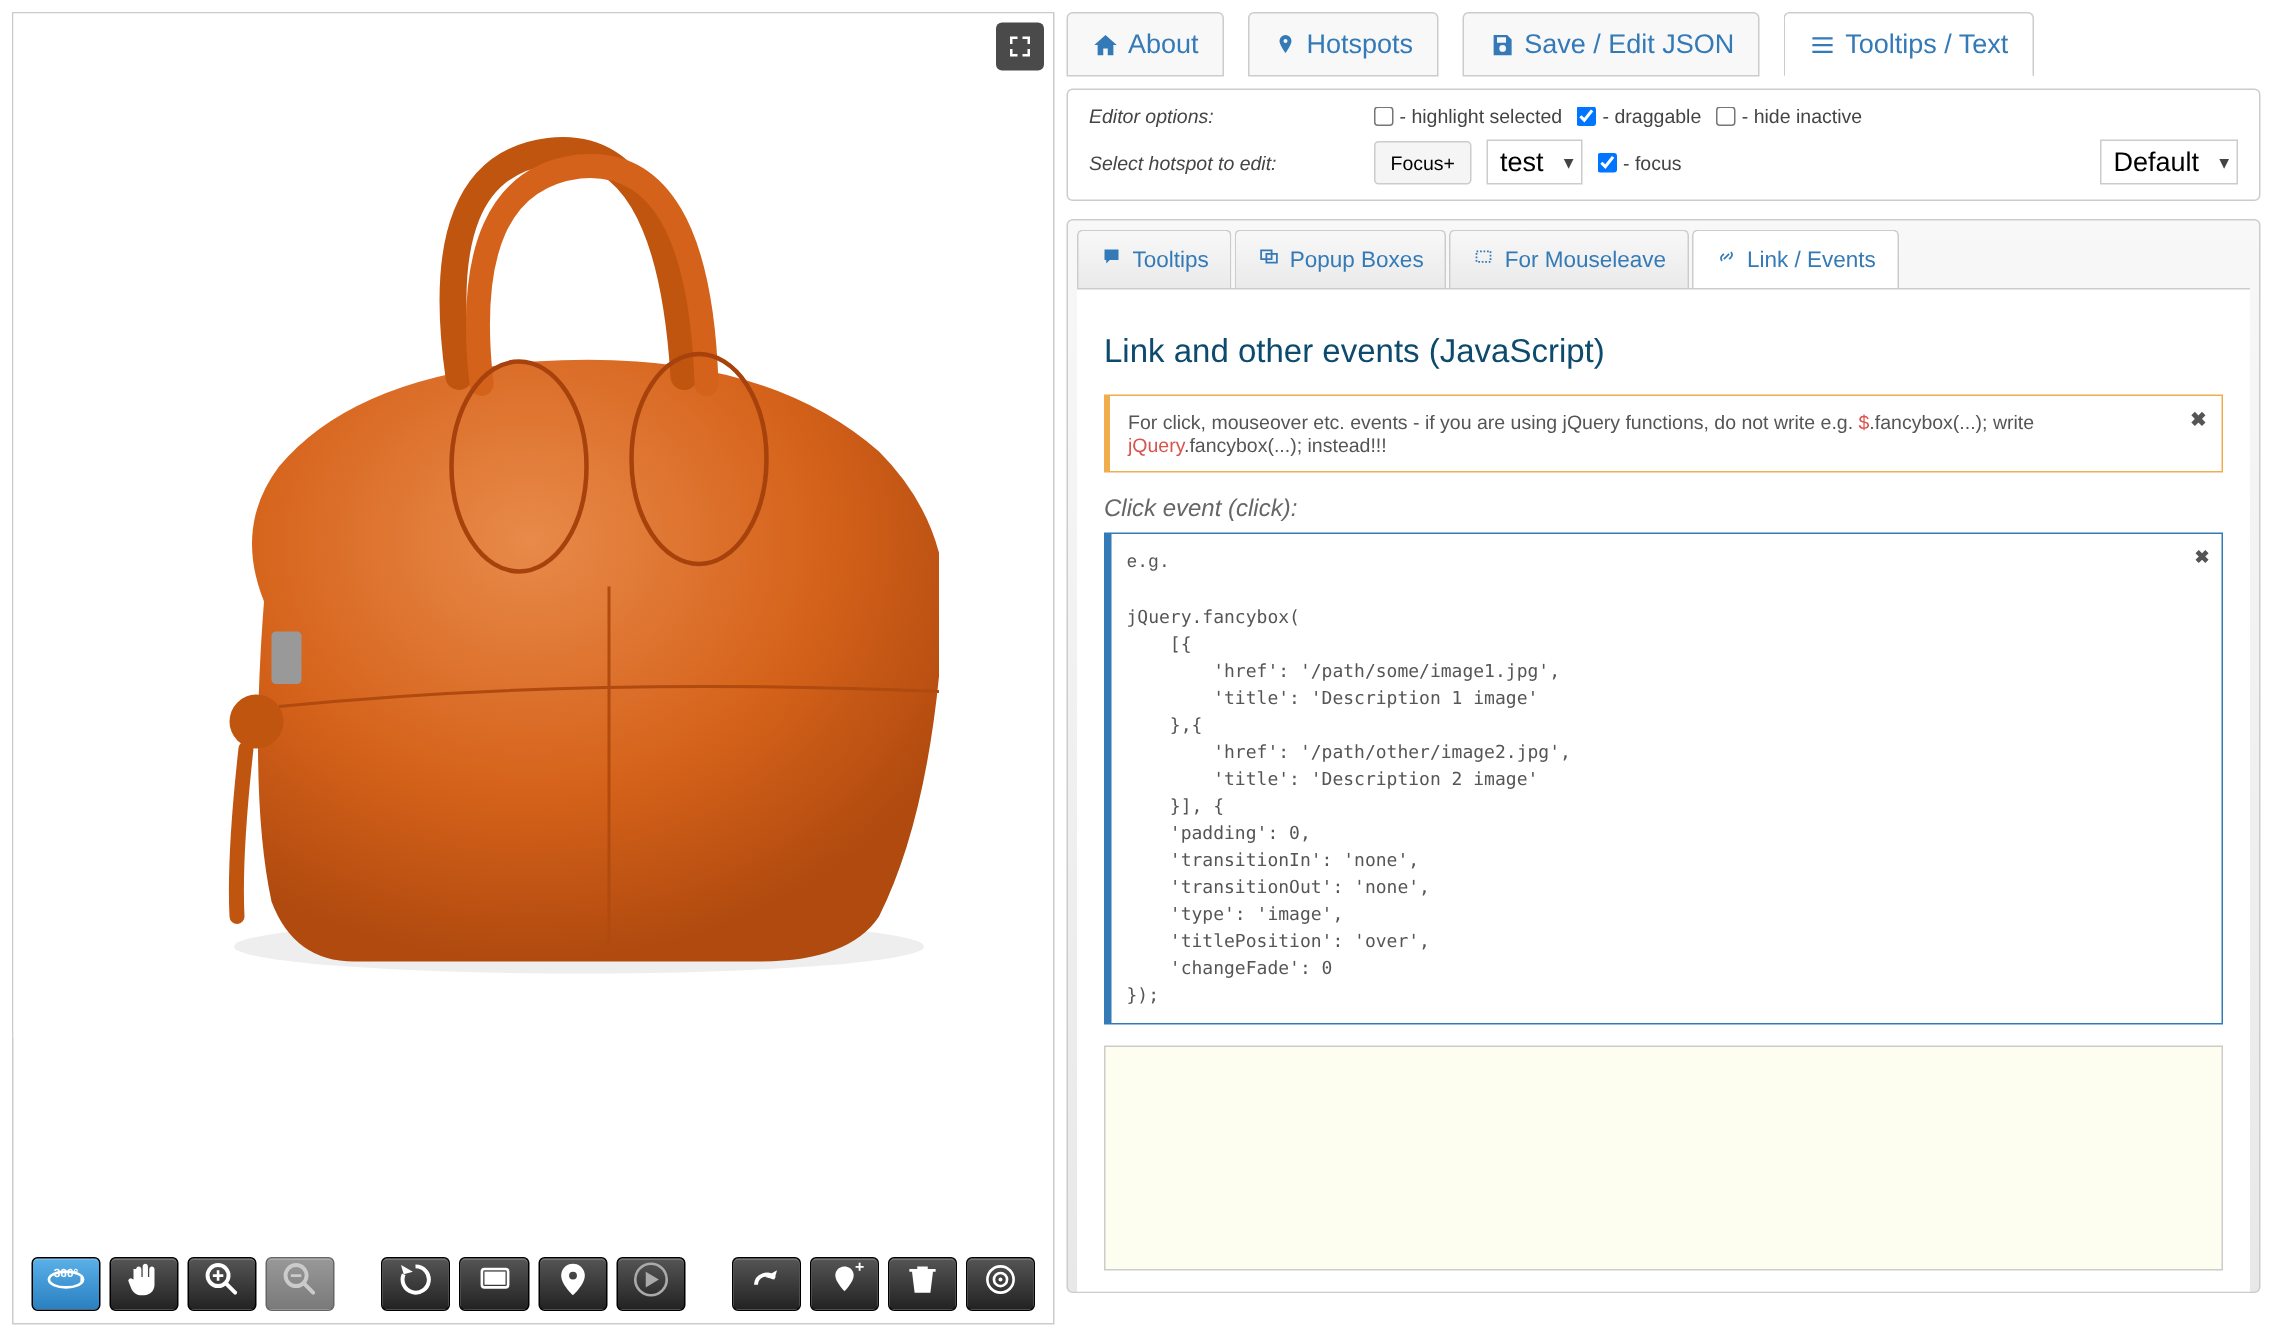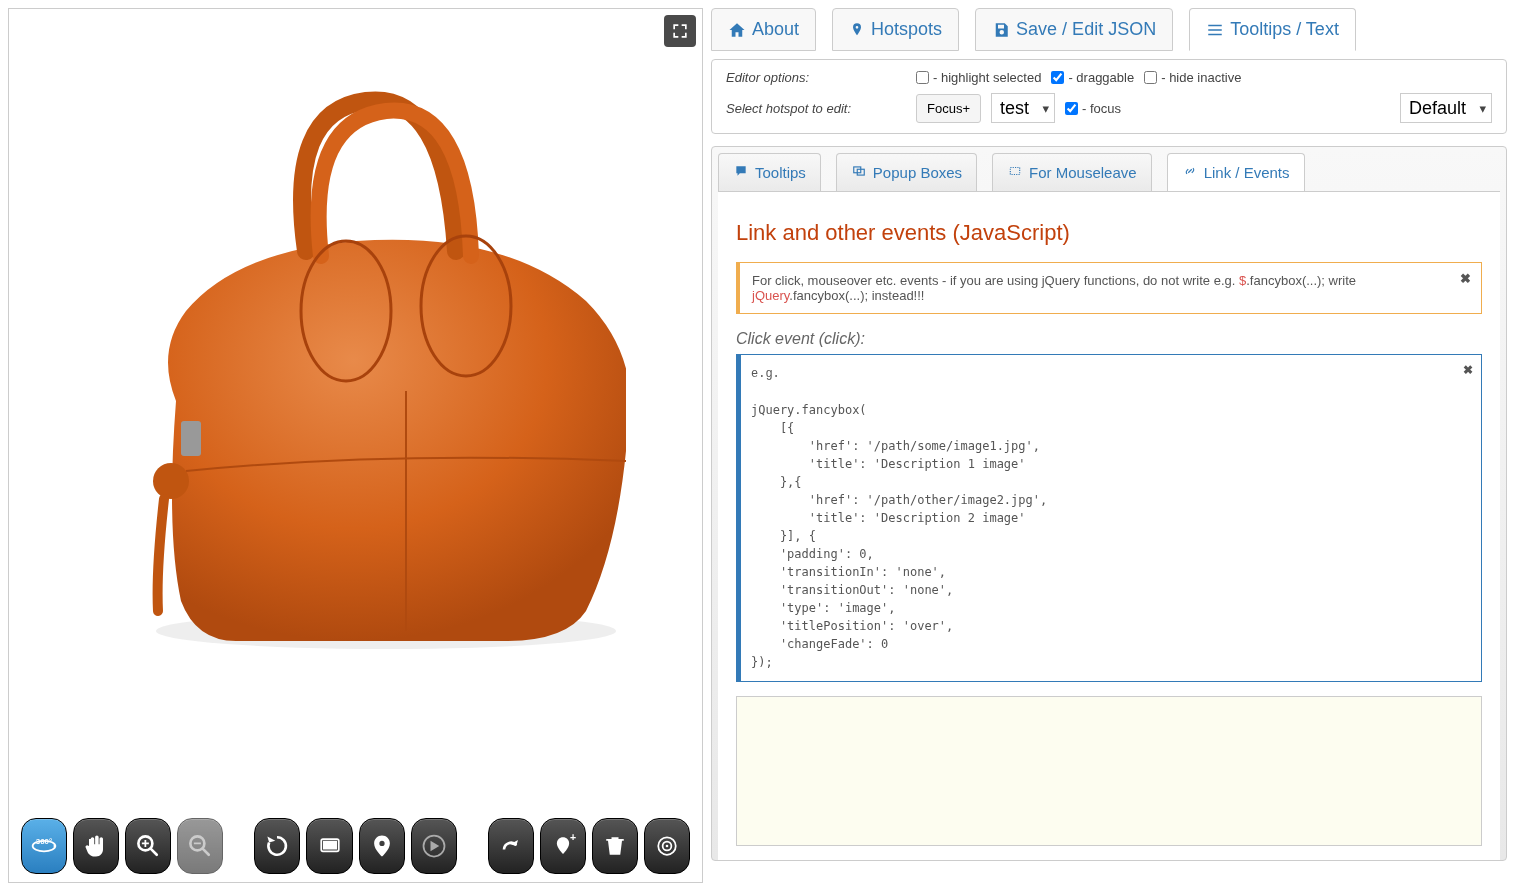--- a/index.html
+++ b/index.html
@@ -4,21 +4,21 @@
 <style>
 * { box-sizing: border-box; margin: 0; padding: 0; }
 body { font-family: Arial, sans-serif; font-size: 13px; background: #fff; color: #333; }
 .container { display: flex; width: 1515px; height: 891px; }
 .left-panel { width: 695px; border: 1px solid #ccc; margin: 8px 0 8px 8px; position: relative; background: #fff; }
 .right-panel { flex: 1; margin: 8px; }
 .preview-area { height: 683px; position: relative; background: #fff; display: flex; align-items: center; justify-content: center; }
 .expand-btn { position: absolute; top: 6px; right: 6px; width: 32px; height: 32px; background: #4a4a4a; border-radius: 4px; display: flex; align-items: center; justify-content: center; cursor: pointer; }
 .product-image { width: 540px; height: 600px; }
 .toolbar { position: absolute; bottom: 0; left: 0; right: 0; padding: 8px 12px; display: flex; gap: 6px; align-items: center; }
-.tool-btn { width: 48px; height: 56px; background: linear-gradient(#555, #222); border: 1px solid #000; border-radius: 15px; display: flex; align-items: center; justify-content: center; cursor: pointer; box-shadow: inset 0 1px 0 rgba(255,255,255,0.2); }
+.tool-btn { width: 48px; height: 36px; background: linear-gradient(#555, #222); border: 1px solid #000; border-radius: 4px; display: flex; align-items: flex-start; justify-content: center; cursor: pointer; box-shadow: inset 0 1px 0 rgba(255,255,255,0.2); }
 .tool-btn.active { background: linear-gradient(#5ab0e8, #2a7fc0); }
 .tool-btn svg { width: 28px; height: 28px; }
 .tool-spacer { width: 20px; }
 
 .main-tabs { display: flex; gap: 16px; margin-bottom: 8px; }
 .main-tab { padding: 10px 16px; border: 1px solid #ccc; border-radius: 4px 4px 0 0; background: #f8f8f8; cursor: pointer; color: #337ab7; font-size: 18px; display: flex; align-items: center; gap: 6px; }
 .main-tab.active { background: #fff; border-bottom-color: #fff; color: #337ab7; }
 .main-tab .icon { display: inline-flex; }
 
 .editor-box { border: 1px solid #ccc; border-radius: 4px; padding: 10px 14px; margin-bottom: 12px; }
@@ -26,26 +26,26 @@
 .editor-row:last-child { margin-bottom: 0; }
 .editor-label { width: 180px; }
 .btn { padding: 6px 10px; border: 1px solid #ccc; background: #f5f5f5; border-radius: 3px; cursor: pointer; font-size: 13px; font-style: normal; }
 .select { padding: 4px 24px 4px 8px; border: 1px solid #ccc; font-size: 18px; font-style: normal; background: #fff; appearance: none; position: relative; }
 .select-wrap { position: relative; display: inline-block; }
 .select-wrap::after { content: '▾'; position: absolute; right: 6px; top: 50%; transform: translateY(-50%); pointer-events: none; font-style: normal; }
 .chk-label { font-style: normal; font-size: 13px; display: flex; align-items: center; gap: 4px; }
 .spacer-flex { flex: 1; }
 
 .sub-tabs-wrap { border: 1px solid #ccc; border-radius: 4px; background: linear-gradient(#f8f8f8, #e8e8e8); padding: 6px 6px 0 6px; }
-.sub-tabs { display: flex; gap: 13px; }
+.sub-tabs { display: flex; gap: 0; }
 .sub-tab { padding: 10px 14px; border: 1px solid #ccc; border-bottom: none; border-radius: 4px 4px 0 0; background: linear-gradient(#f8f8f8, #eaeaea); color: #337ab7; font-size: 15px; cursor: pointer; display: flex; align-items: center; gap: 6px; margin-right: 2px; }
 .sub-tab.active { background: #fff; }
 
 .content-area { background: #fff; padding: 14px; border-top: 1px solid #ccc; }
-.section-title { font-size: 22px; font-weight: normal; margin: 14px 4px 16px 4px; color: #c2410c; }
+.section-title { font-size: 22px; font-weight: normal; margin: 14px 4px 16px 4px; color: #0c4a6e; }
 
 .info-alert { border: 1px solid #f0ad4e; border-left: 4px solid #f0ad4e; padding: 10px 30px 10px 12px; margin: 0 4px 16px 4px; font-size: 13px; color: #555; position: relative; }
 .info-alert .close-x { position: absolute; top: 8px; right: 10px; cursor: pointer; font-weight: bold; }
 .red { color: #d9534f; }
 
 .event-tabs-wrap { border: 1px solid #ccc; border-radius: 4px; padding: 6px 6px 14px 6px; background: linear-gradient(#e8e8e8, #d8d8d8); margin: 0 4px; }
 .event-tabs { display: flex; flex-wrap: wrap; gap: 6px; }
 .event-tab { padding: 8px 14px; border: 1px solid #bbb; border-radius: 3px; background: linear-gradient(#f5f5f5, #e0e0e0); color: #337ab7; font-size: 15px; cursor: pointer; }
 .event-tab.active { background: #fff; color: #333; }
 

